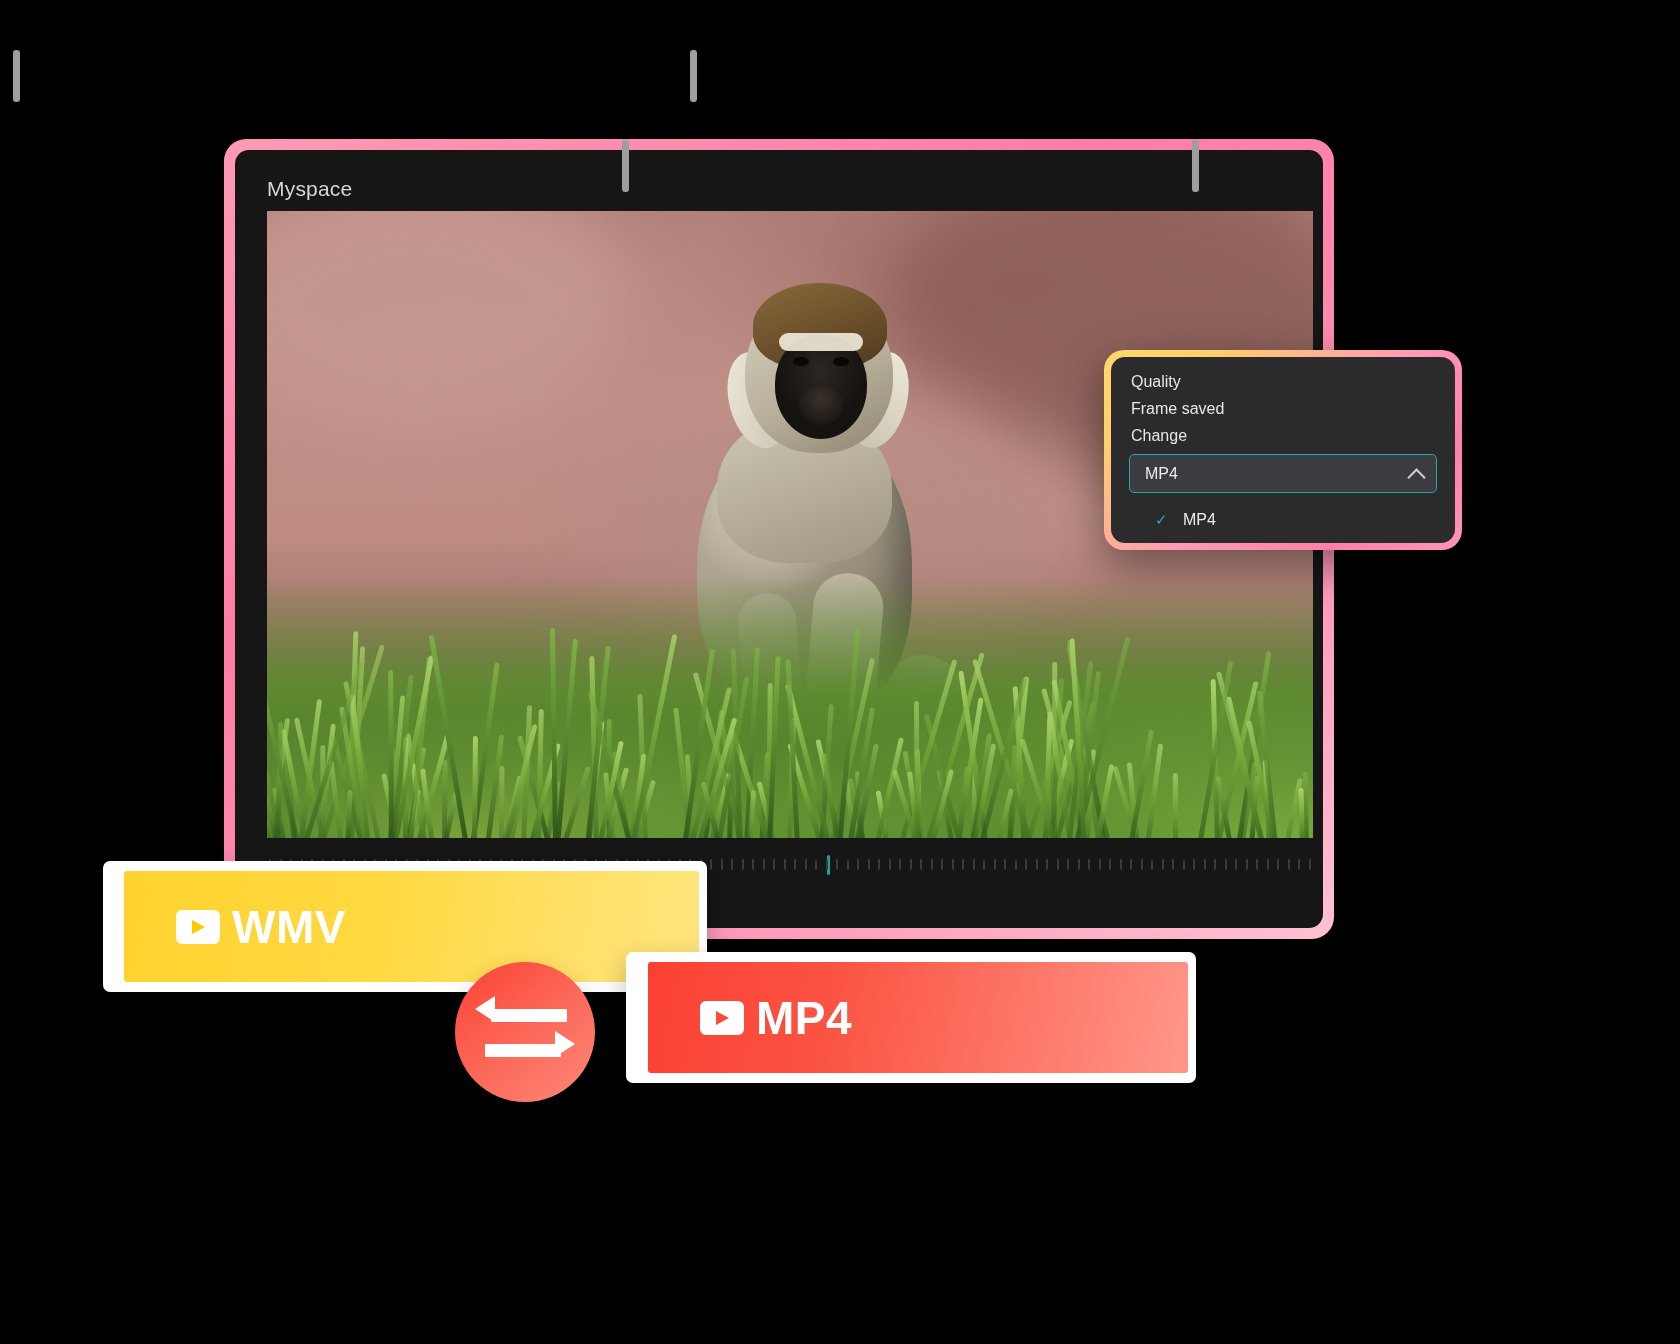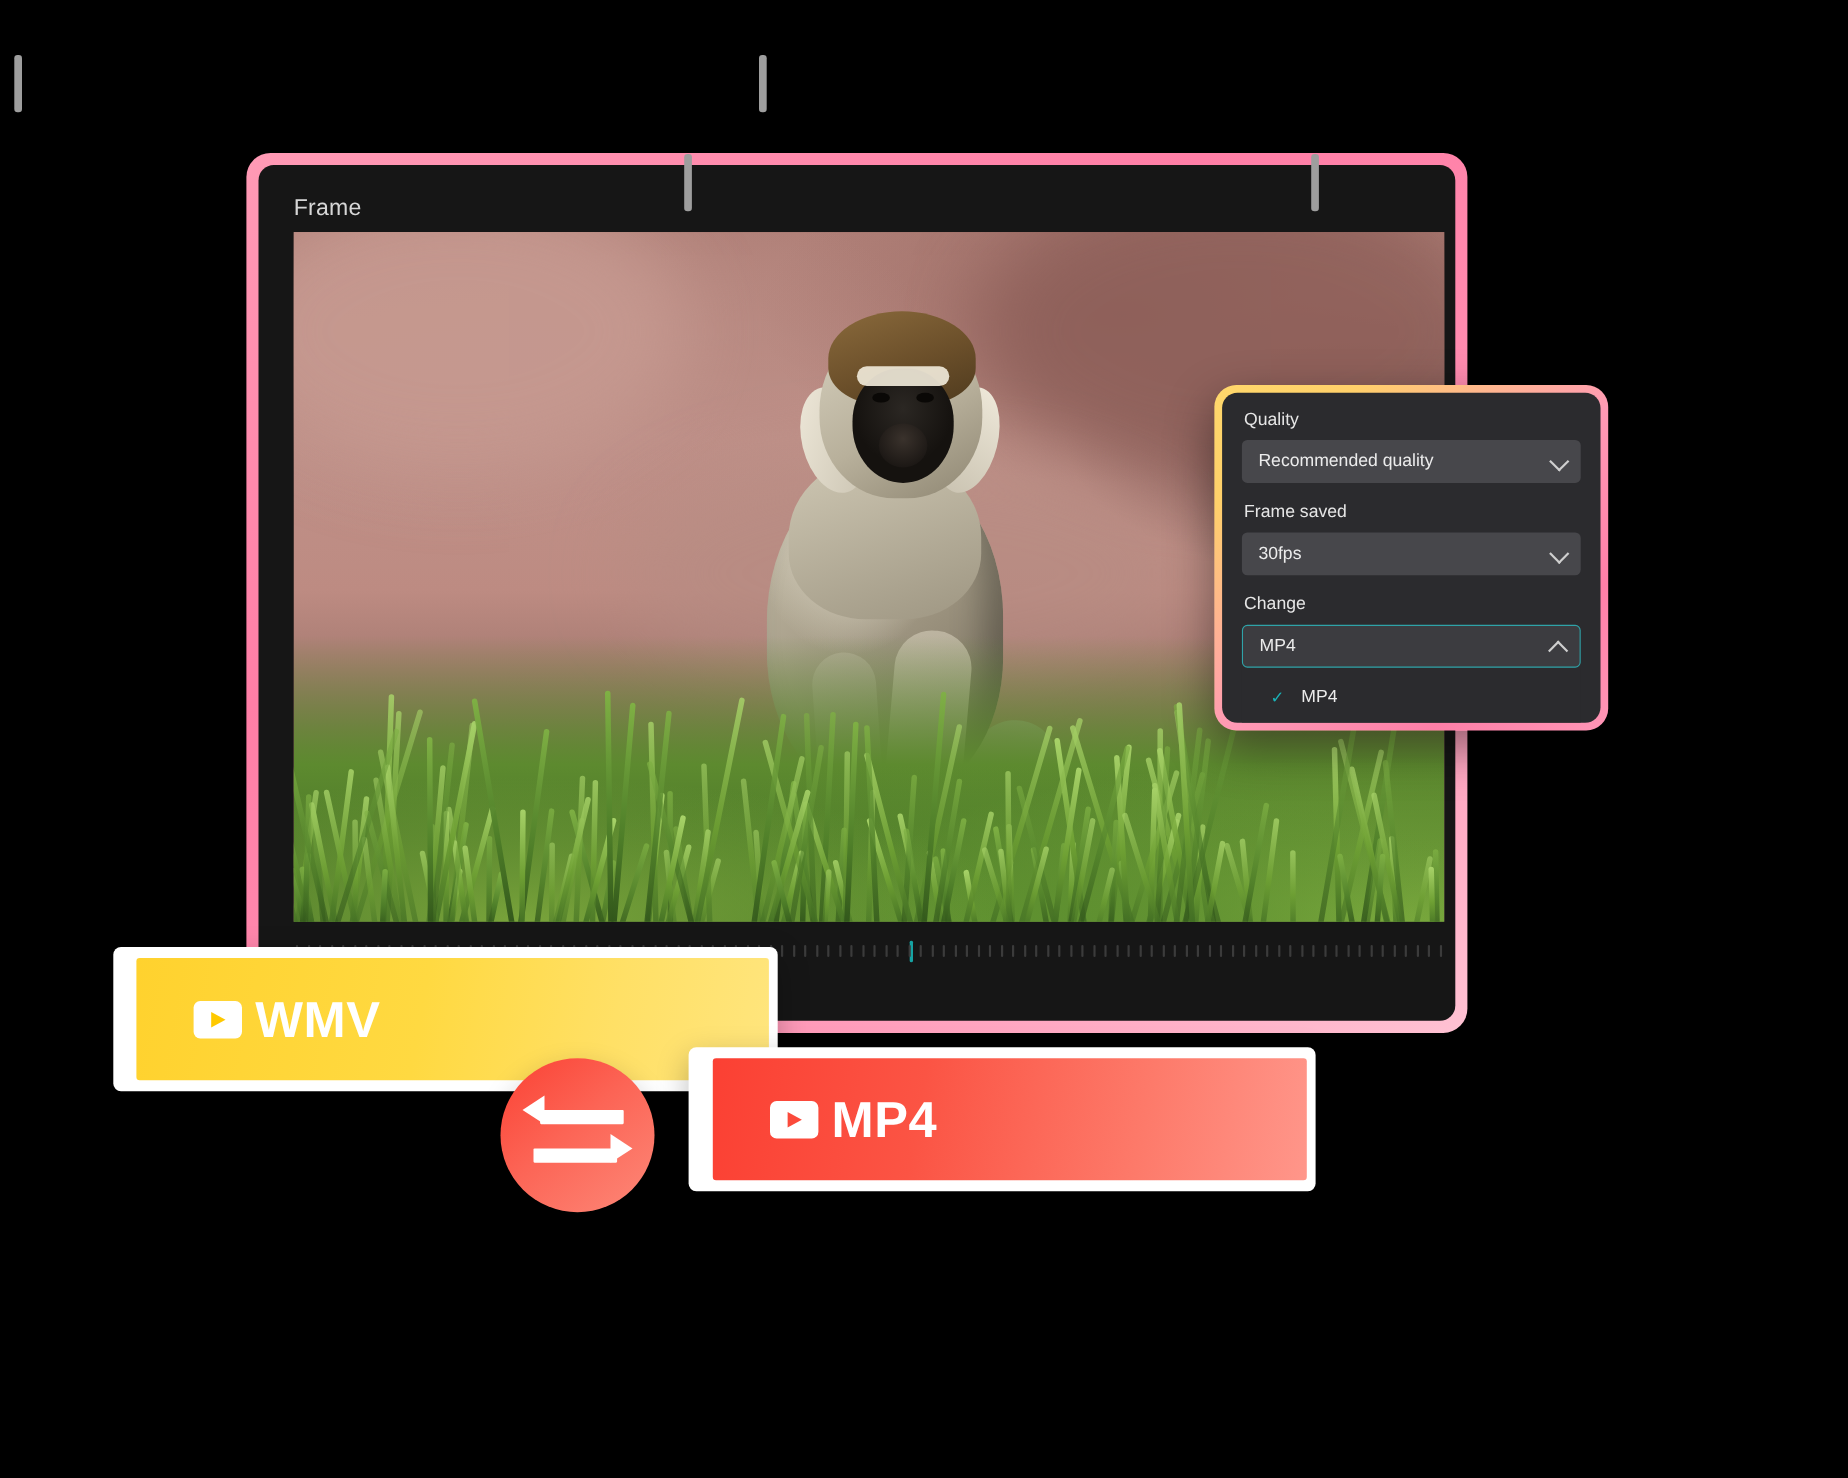--- a/index.html
+++ b/index.html
@@ -161,21 +161,21 @@
   #arr-bot-head{left:100px;top:69px;border-left:20px solid #fff;}
 </style>
 </head>
 <body>
 
 <div id="stage">
 
   <div id="player-window">
     <div id="player-inner">
 
-      <div id="player-title">Frame</div>
+      <div id="player-title">Myspace</div>
 
       <div id="video-area">
         <div class="ph-bg"></div>
         <div class="ph-blurblob" style="left:-60px;top:-40px;width:420px;height:260px;background:#c79a91;"></div>
         <div class="ph-blurblob" style="left:620px;top:-50px;width:480px;height:280px;background:#8d5f59;"></div>
         <div class="ph-blurblob" style="left:300px;top:200px;width:520px;height:220px;background:#b58c83;opacity:.55;"></div>
 
         <div id="monkey">
           <div class="mk mk-tail"></div>
           <div class="mk mk-body"></div>
@@ -475,30 +475,22 @@
         </div>
 
 
     </div>
   </div>
 
   <div id="export-panel">
     <div id="export-inner">
 
       <div class="fld-label">Quality</div>
-      <div class="select">
-        <span>Recommended quality</span>
-        <span class="chev"></span>
-      </div>
 
       <div class="fld-label">Frame saved</div>
-      <div class="select">
-        <span>30fps</span>
-        <span class="chev"></span>
-      </div>
 
       <div class="fld-label">Change</div>
       <div class="select open">
         <span>MP4</span>
         <span class="chev up"></span>
       </div>
 
       <div id="format-menu">
         <div class="opt">
           <span class="check">✓</span>

